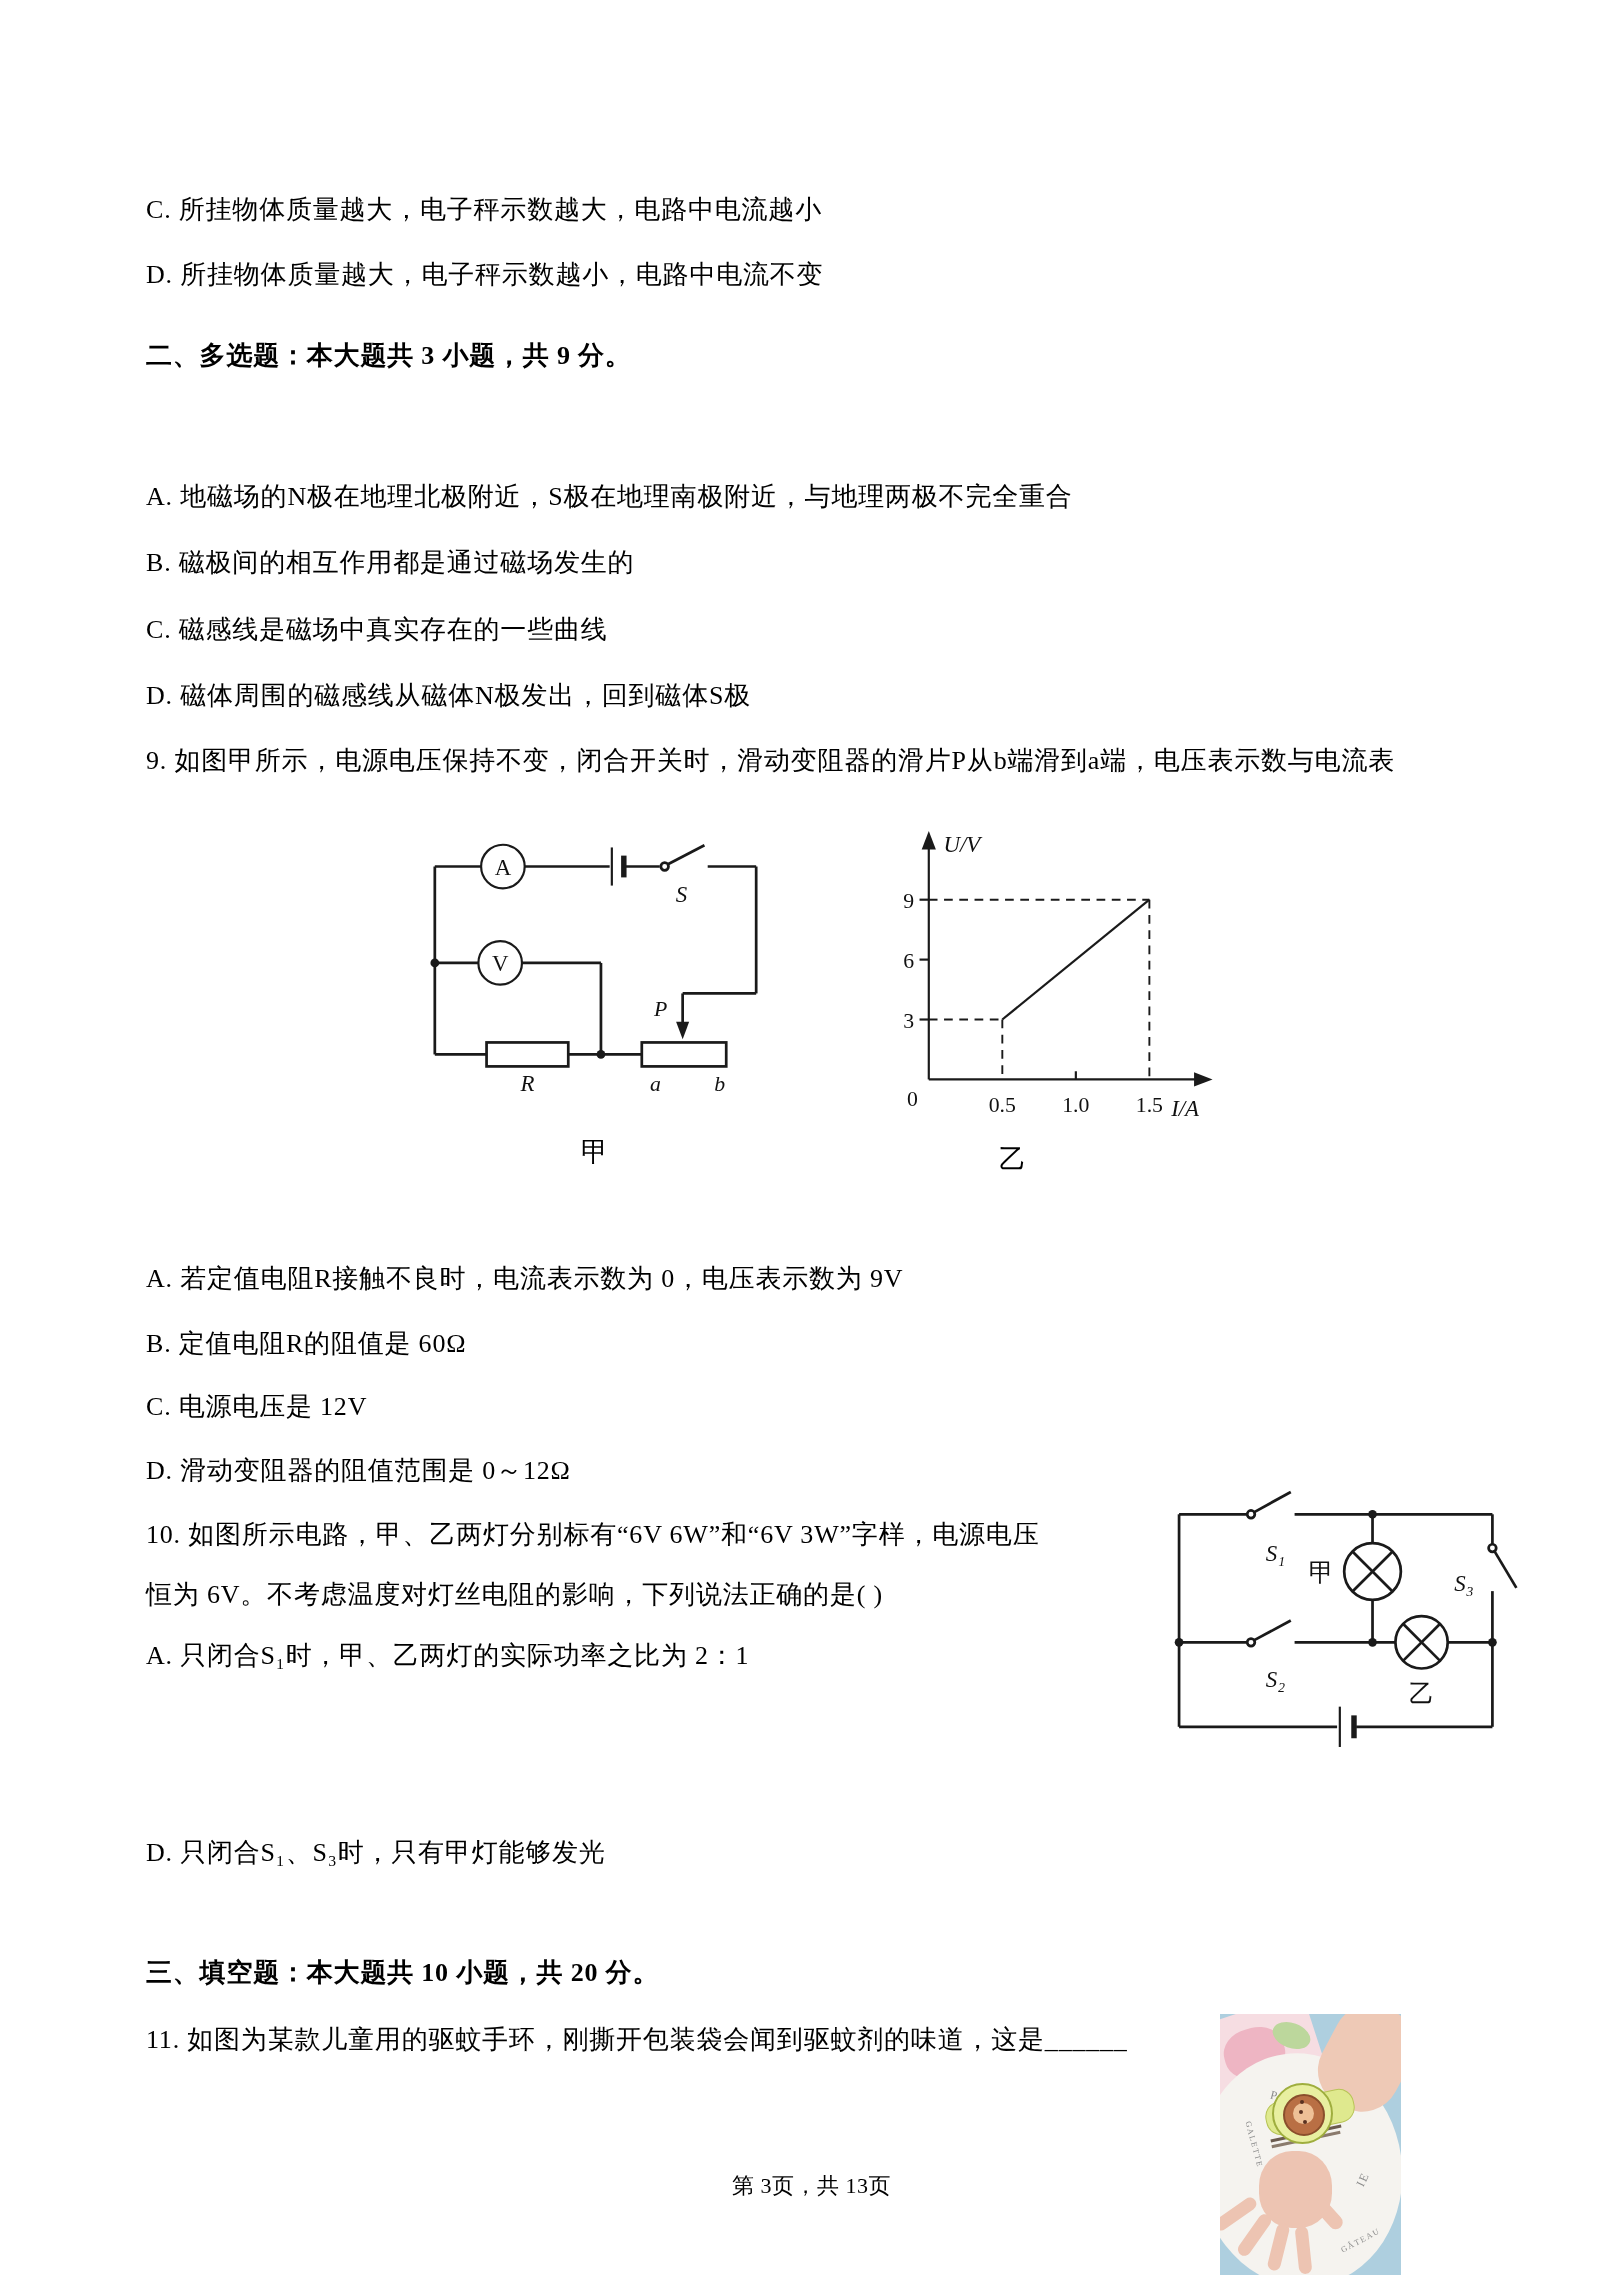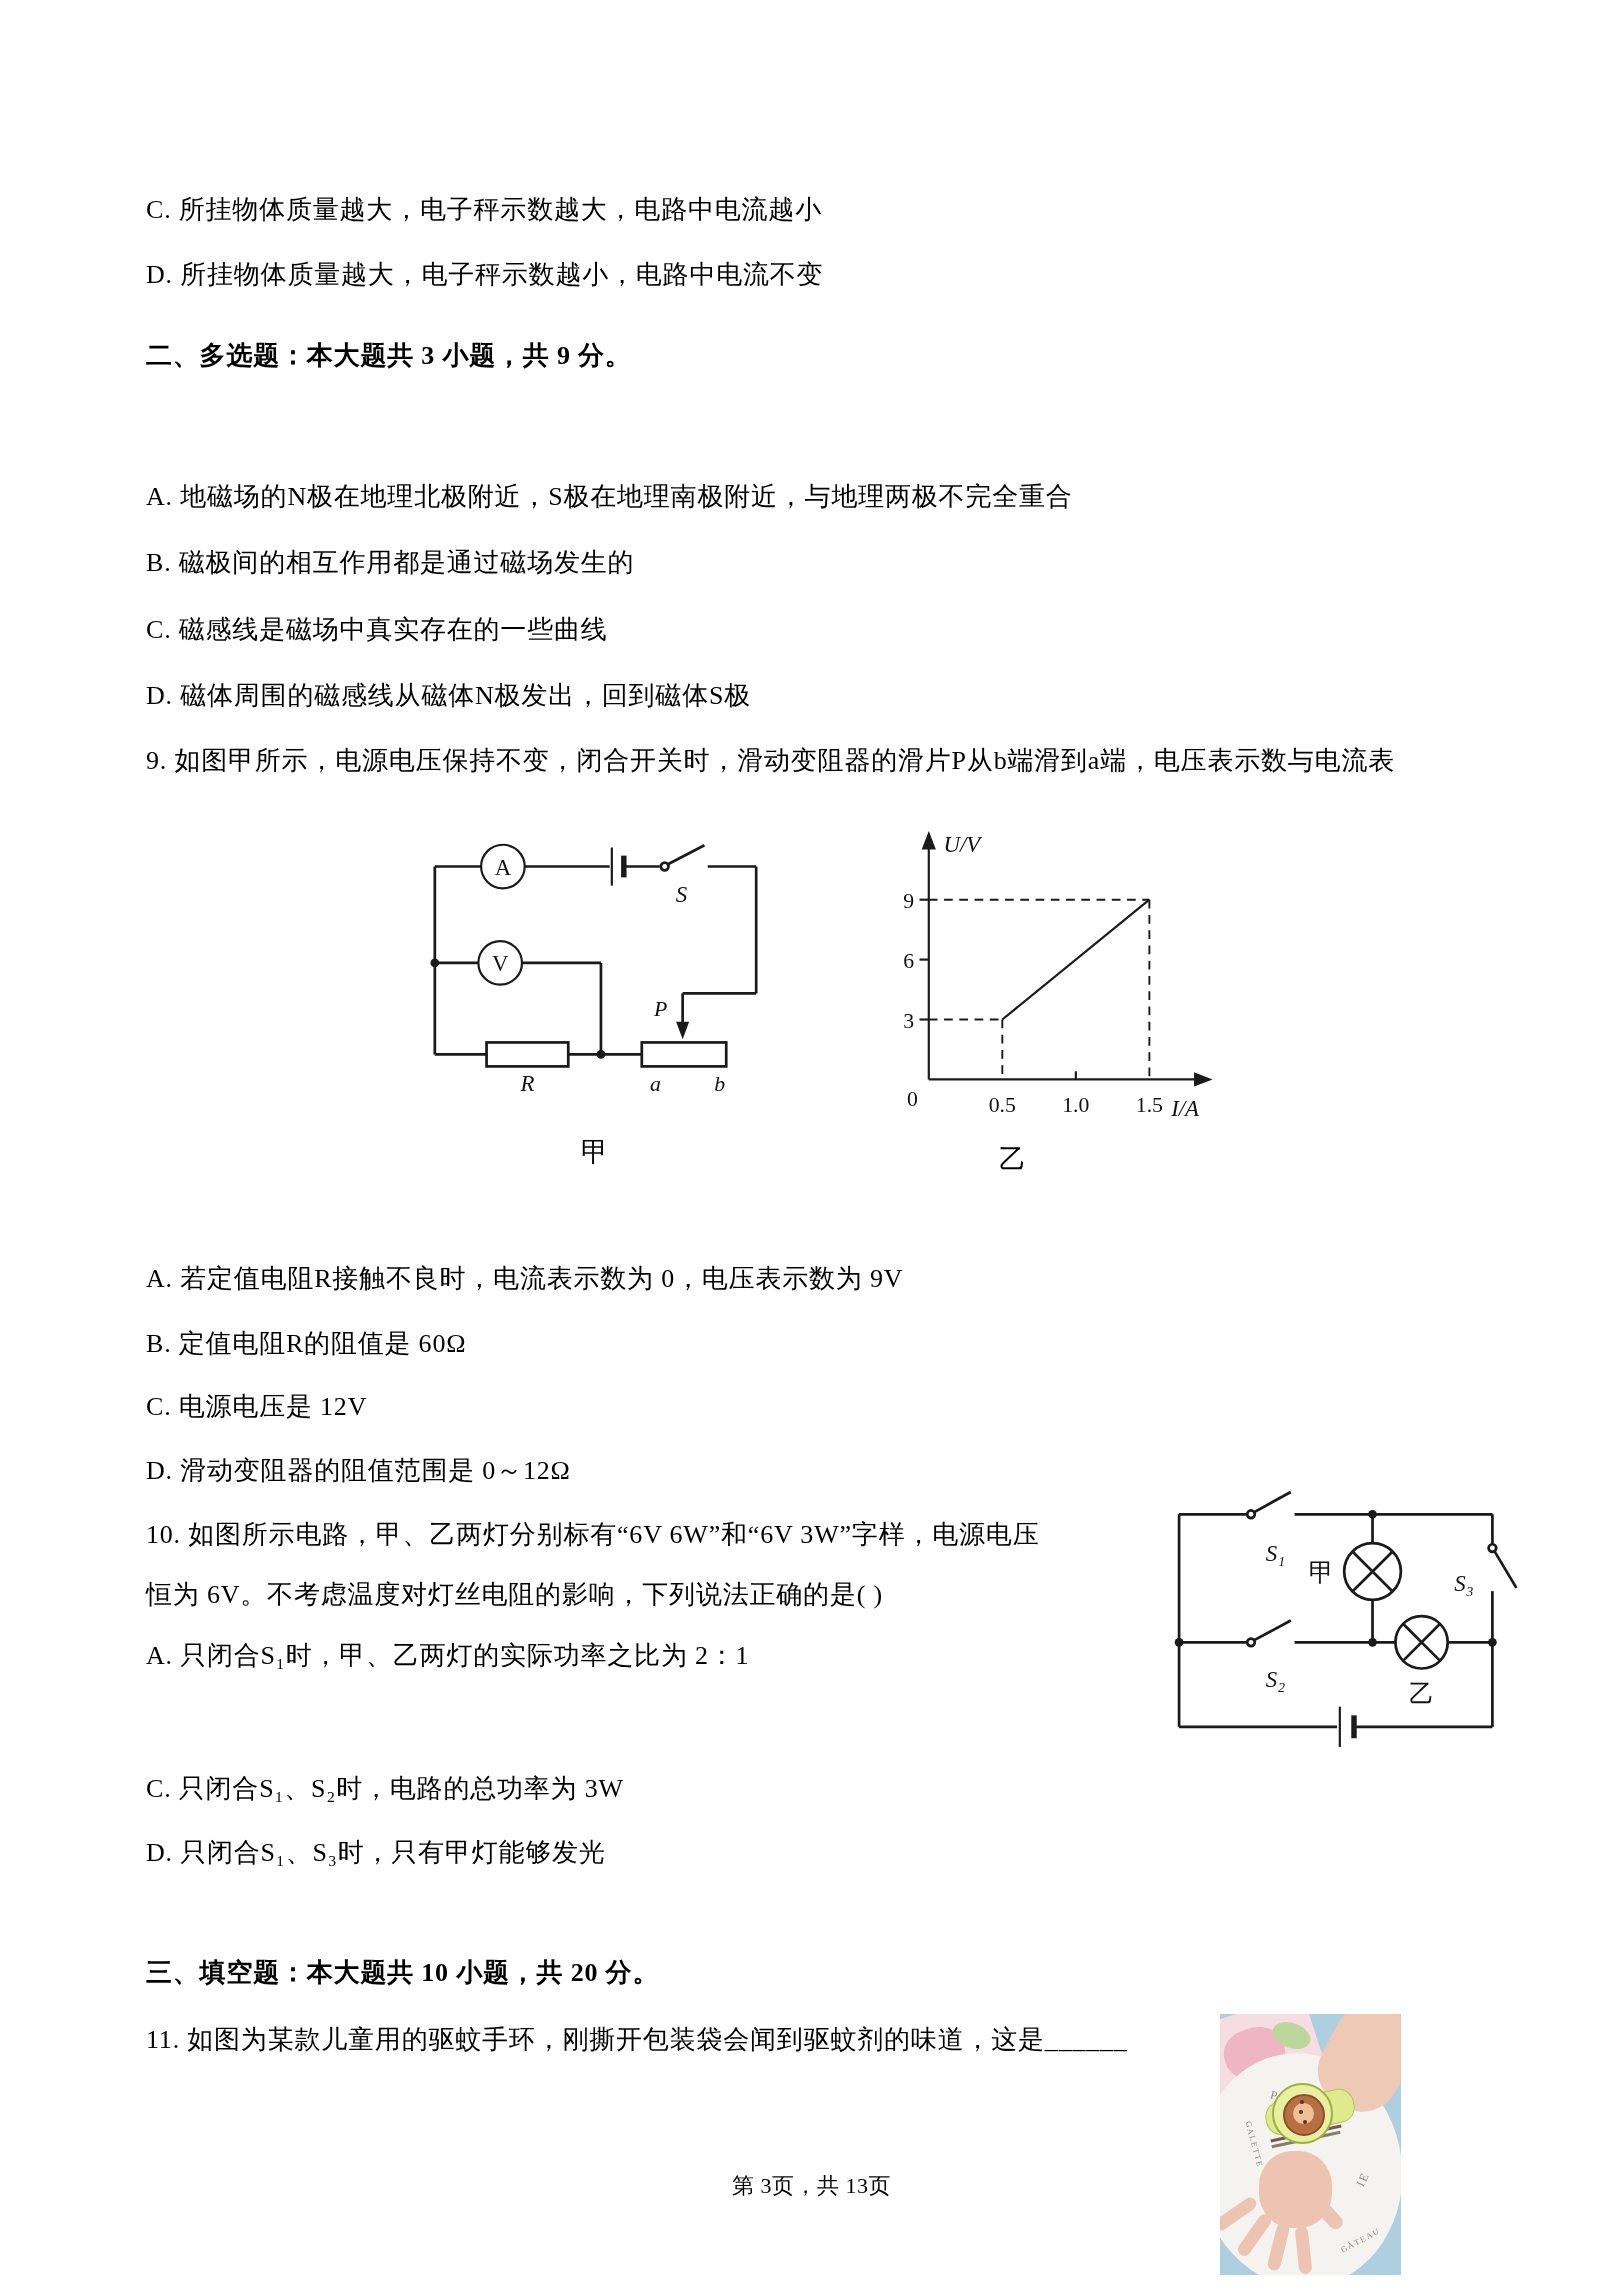--- a/index.html
+++ b/index.html
@@ -173,21 +173,20 @@
   <div class="caption" style="left:999px;top:1141px">乙</div>
 
   <div class="tline" style="top:1261px">A. 若定值电阻R接触不良时，电流表示数为 0，电压表示数为 9V</div>
   <div class="tline" style="top:1326px">B. 定值电阻R的阻值是 60Ω</div>
   <div class="tline" style="top:1389px">C. 电源电压是 12V</div>
   <div class="tline" style="top:1453px">D. 滑动变阻器的阻值范围是 0～12Ω</div>
 
   <div class="tline" style="top:1517px">10. 如图所示电路，甲、乙两灯分别标有“6V 6W”和“6V 3W”字样，电源电压</div>
   <div class="tline" style="top:1577px">恒为 6V。不考虑温度对灯丝电阻的影响，下列说法正确的是(  )</div>
   <div class="tline" style="top:1638px">A. 只闭合S₁时，甲、乙两灯的实际功率之比为 2：1</div>
-  <div class="tline" style="top:1771px">C. 只闭合S₁、S₂时，电路的总功率为 3W</div>
   <div class="tline" style="top:1835px">D. 只闭合S₁、S₃时，只有甲灯能够发光</div>
 
   <svg style="left:1160px;top:1484px" width="376" height="284" viewBox="0 0 690 520">
     <g stroke="#1a1a1a" stroke-width="5" fill="none">
 
       <path d="M35,55 H158"></path>
       <path d="M247,55 H610"></path>
       <path d="M35,55 V445"></path>
       <path d="M610,55 V110"></path>
       <path d="M610,196 V445"></path>

